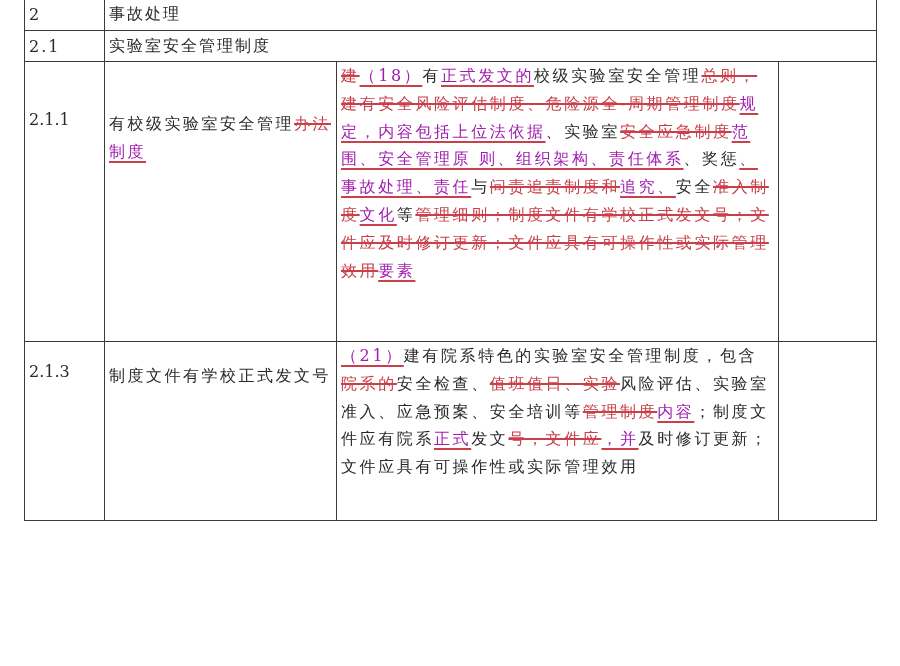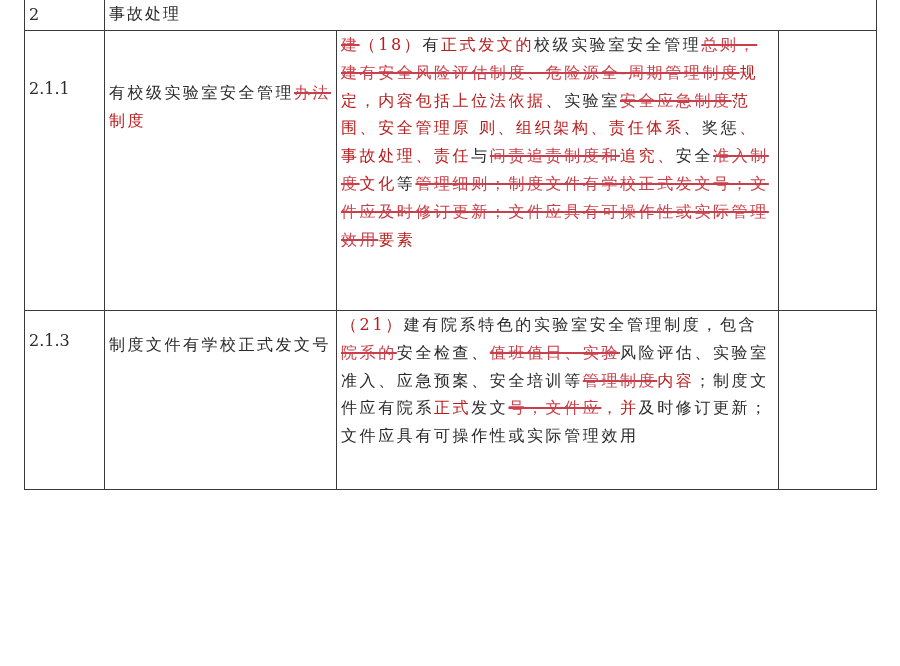--- a/index.html
+++ b/index.html
@@ -14,39 +14,43 @@
   td.item { line-height:28px; padding-top:0; letter-spacing:2.5px; }
   td.content { line-height:27.8px; letter-spacing:2.6px; padding:4px 4px 0 6px; }
   tr.r211 td { height:231px; }
   tr.r212 td { height:131px; }
   tr.r213 td { height:158px; }
   td.item.mid, td.num.mid { padding-top:48px; }
   td.num.mid2 { padding-top:16px; }
   td.item.mid2 { padding-top:12px; }
   td.num.mid3 { padding-top:20px; }
   td.item.mid3 { padding-top:20px; }
-  .ins { color:#b91c1c; text-decoration-color:#c9404a; text-decoration-thickness:1.5px; text-underline-offset:4px; }
+  .ins { color:#a21caf; text-decoration:underline; text-decoration-color:#c9404a; text-decoration-thickness:1.5px; text-underline-offset:4px; }
   .del { color:#c9404a; text-decoration:line-through; text-decoration-color:#c9404a; text-decoration-thickness:1.5px; }
   .plain { color:#2a2a2a; }
 </style>
 </head>
 <body>
 
 <table class="doc">
   <colgroup>
       <col class="c1">
       <col class="c2">
       <col class="c3">
       <col class="c4">
     </colgroup>
   <tbody>
       <tr class="h34">
     <td>2</td>
     <td colspan="3">事故处理</td>
   </tr>
+  <tr class="h32">
+    <td>2.1</td>
+    <td colspan="3">实验室安全管理制度</td>
+  </tr>
   <tr class="r211">
     <td class="num mid">2.1.1</td>
     <td class="item mid"><span class="plain">有校级实验室安全管理</span><span class="del">办法</span><span class="ins">制度</span></td>
     <td class="content"><span class="del">建</span><span class="ins">（18）</span><span class="plain">有</span><span class="ins">正式发文的</span><span class="plain">校级实验室安全管理</span><span class="del">总则，建有安全风险评估制度、危险源全-周期管理制度</span><span class="ins">规定，内容包括上位法依据</span><span class="plain">、实验室</span><span class="del">安全应急制度</span><span class="ins">范围、安全管理原 则、组织架构、责任体系</span><span class="plain">、奖惩</span><span class="ins">、事故处理、责任</span><span class="plain">与</span><span class="del">问责追责制度和</span><span class="ins">追究、</span><span class="plain">安全</span><span class="del">准入制度</span><span class="ins">文化</span><span class="plain">等</span><span class="del">管理细则；制度文件有学校正式发文号；文件应及时修订更新；文件应具有可操作性或实际管理效用</span><span class="ins">要素</span></td>
     <td></td>
   </tr>
   <tr class="r213">
     <td class="num mid3">2.1.3</td>
     <td class="item mid3"><span class="plain">制度文件有学校正式发文号</span></td>
     <td class="content"><span class="ins">（21）</span><span class="plain">建有院系特色的实验室安全管理制度，包含</span><span class="del">院系的</span><span class="plain">安全检查、</span><span class="del">值班值日、实验</span><span class="plain">风险评估、实验室准入、应急预案、安全培训等</span><span class="del">管理制度</span><span class="ins">内容</span><span class="plain">；制度文件应有院系</span><span class="ins">正式</span><span class="plain">发文</span><span class="del">号，文件应</span><span class="ins">，并</span><span class="plain">及时修订更新；文件应具有可操作性或实际管理效用</span></td>

